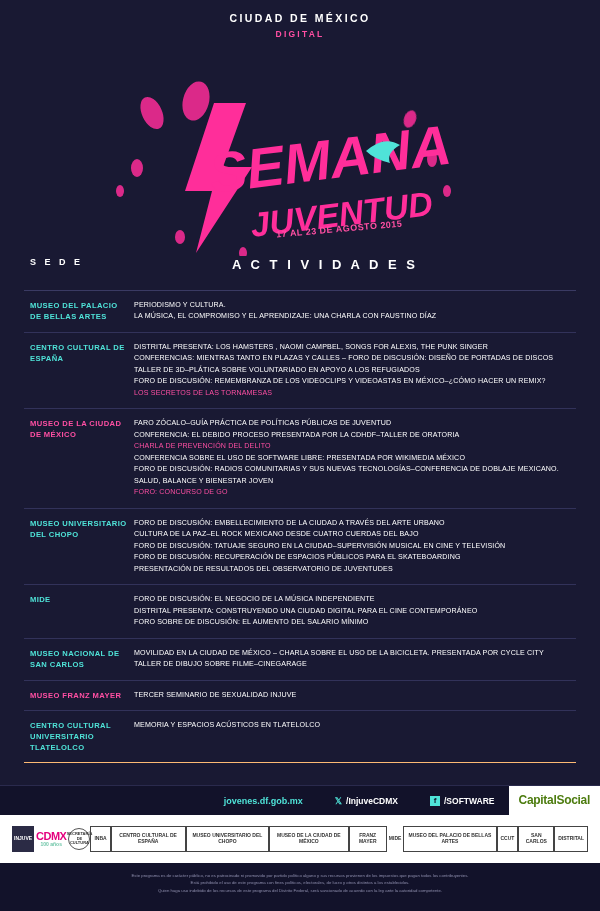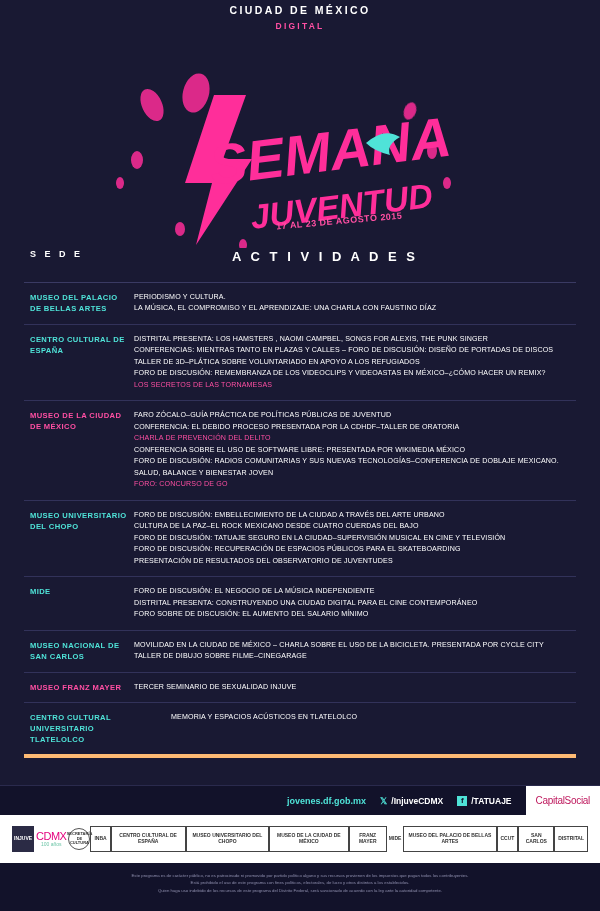--- a/index.html
+++ b/index.html
@@ -12,21 +12,21 @@
     overflow: hidden;
     position: relative;
   }
   .page {
     width:600px; height:911px; position:relative;
     background: #191933;
   }
   
   .header {
     text-align:center;
-    padding-top: 4px;
+    padding-top: 12px;
   }
   .header .city {
     font-size: 10.5px;
     letter-spacing: 2.4px;
     font-weight: bold;
     color: #ffffff;
   }
   .header .presenta {
     font-size: 8.5px;
     letter-spacing: 2.2px;
@@ -75,21 +75,21 @@
     color:#ffffff;
     text-align:center;
     padding-right: 60px;
   }
   .row {
     display:flex;
     border-bottom: 1px solid #32325a;
     padding: 9px 0 9px 0;
     align-items: flex-start;
   }
-  .row:last-child { border-bottom: 4px solid #fdba74; gap: 37px; }
+  .row:last-child { border-bottom: 1px solid #fdba74; }
   .venue {
     width: 110px;
     padding-left: 6px;
     padding-right: 4px;
     font-size: 7.6px;
     line-height: 1.45;
     font-weight: bold;
     letter-spacing: .4px;
     color: #4fe3d8;
     text-transform: uppercase;
@@ -113,55 +113,55 @@
     width:600px;
     height: 30px;
     background:#12122a;
     border-top:1px solid #2a2a4d;
     display:flex;
     align-items:center;
     justify-content:flex-end;
     padding-right: 0;
   }
   .social {
-    display:flex; align-items:center; gap:14px;
+    display:flex; align-items:center; gap:32px;
     font-size: 8.5px; font-weight:bold; color:#ffffff;
     margin-right: 14px;
   }
   .social .site { color:#4fe3d8; font-size:9px; }
   .social .item { display:flex; align-items:center; gap:4px; }
   .social .tw { color:#4fe3d8; font-size:9px; }
   .social .fb-ic {
     display:inline-block; width:10px; height:10px; background:#4fe3d8;
     color:#12122a; font-size:8px; line-height:10px; text-align:center; font-weight:bold;
   }
   .capital {
-    background:#ffffff; color:#be185d;
-    font-size: 10px; font-weight:normal;
+    background:#ffffff; color:#4d7c0f;
+    font-size: 12px; font-weight:bold;
     padding: 4px 10px 5px 10px;
     letter-spacing:-.3px;
     height:30px; display:flex; align-items:center;
   }
   
   .logos {
     position:absolute;
     left:0; bottom:48px; width:600px; height:48px;
     background:#ffffff;
     display:flex; align-items:center; justify-content:space-between;
     padding: 0 12px;
   }
   .logo {
     height: 26px;
     display:flex; align-items:center; justify-content:center;
     color:#333; font-size:5px; text-align:center;
     font-weight:bold; line-height:1.15;
     padding: 0 2px;
   }
   .logo.box { border:1px solid #444; padding: 2px 3px; }
-  .logo .cdmx { color:#e4007e; font-size:11px; font-weight:normal; letter-spacing:-.5px;}
+  .logo .cdmx { color:#e4007e; font-size:11px; font-weight:bold; letter-spacing:-.5px;}
   .logo .cdmx small { font-size:5px; display:block; color:#6ec6a8; letter-spacing:0;}
   .logo.seal { width:22px;height:22px;border-radius:50%;border:1px solid #555;font-size:4px;}
   .logo.dark { background:#2b2b45; color:#fff; }
   
   .legal {
     position:absolute; left:0; bottom:0; width:600px; height:48px;
     background:#12122a;
     color:#8f8fae;
     font-size:4.3px;
     line-height:1.7;
@@ -288,21 +288,21 @@
 
   <div class="footer-bar">
     <div class="social">
       <span class="site">jovenes.df.gob.mx</span>
       <span class="item">
         <span class="tw">𝕏</span>
         <span>/InjuveCDMX</span>
       </span>
       <span class="item">
         <span class="fb-ic">f</span>
-        <span>/TATUAJE</span>
+        <span>/SOFTWARE</span>
       </span>
     </div>
     <div class="capital">CapitalSocial</div>
   </div>
 
   <div class="logos">
     <div class="logo dark">
         <span>INJUVE</span>
       </div>
     <div class="logo">

